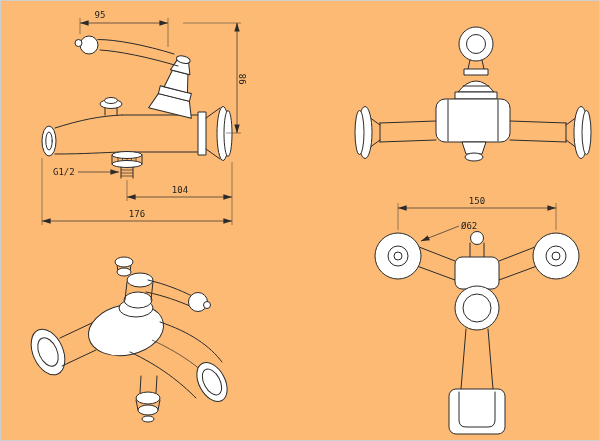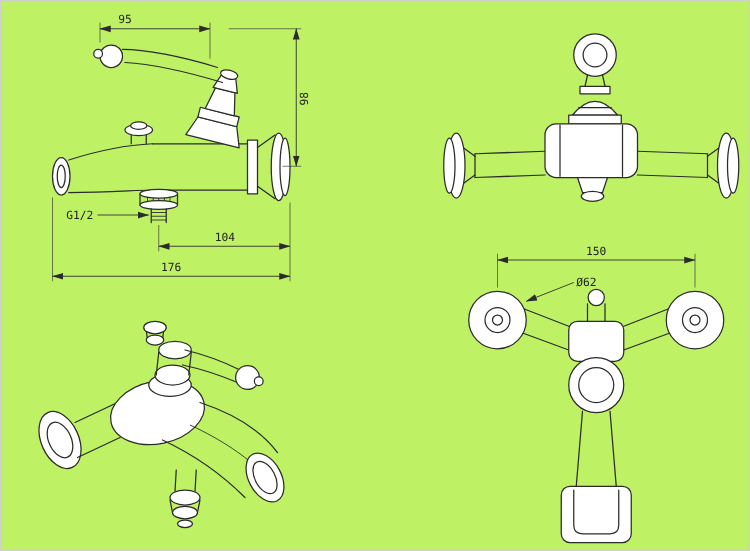--- a/index.html
+++ b/index.html
@@ -1,17 +1,17 @@
 <!DOCTYPE html>
 <html><head>
 <meta charset="utf-8">
 <style>
   html,body { margin:0; padding:0; background:#ffffff; }
   .canvas {
-    position:relative; width:600px; height:441px; background:#bef264;
+    position:relative; width:600px; height:441px; background:#fdba74;
     box-shadow: inset 0 0 0 1px #cfcfcf;
     font-family:"DejaVu Sans Mono", monospace;
   }
   svg { display:block; }
   .s  { fill:none; stroke:#2b2b2b; stroke-width:1; stroke-linecap:round; stroke-linejoin:round; }
   .w  { fill:#ffffff; stroke:#2b2b2b; stroke-width:1; stroke-linejoin:round; }
   .thin { fill:none; stroke:#2b2b2b; stroke-width:.7; }
   .ext  { fill:none; stroke:#3a3a3a; stroke-width:.55; }
   .dim-line { fill:none; stroke:#2b2b2b; stroke-width:.7; }
   text.dim { font-family:"DejaVu Sans Mono", monospace; font-size:9px; fill:#222222; }

